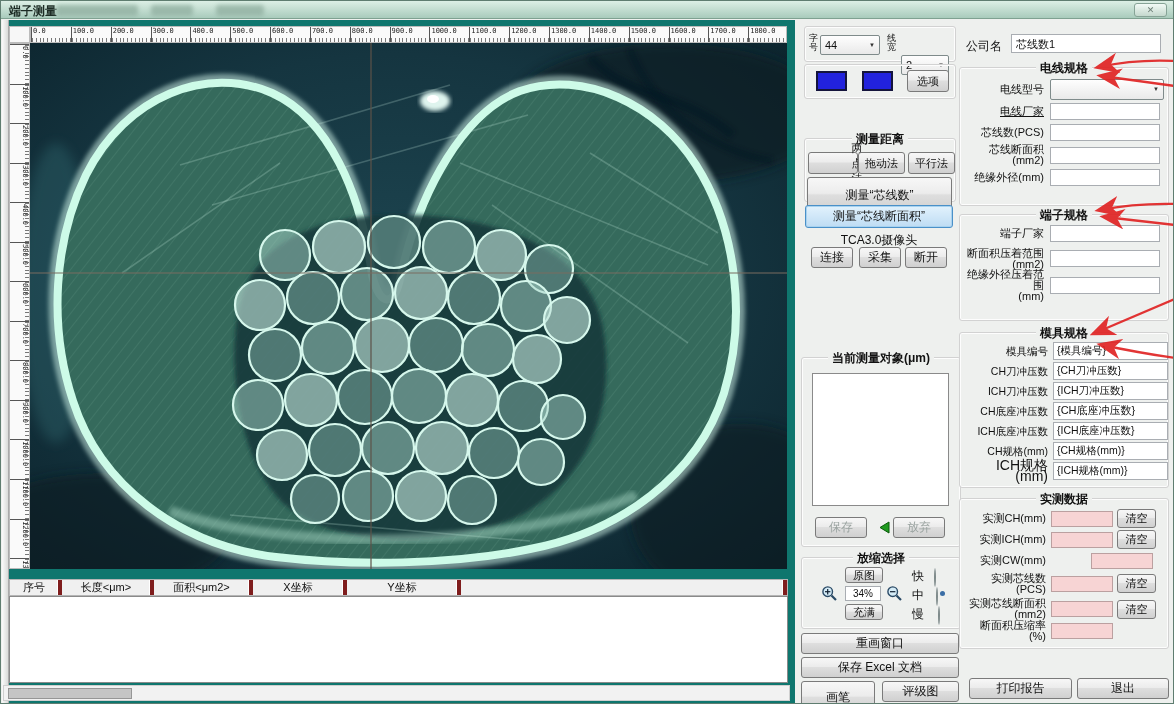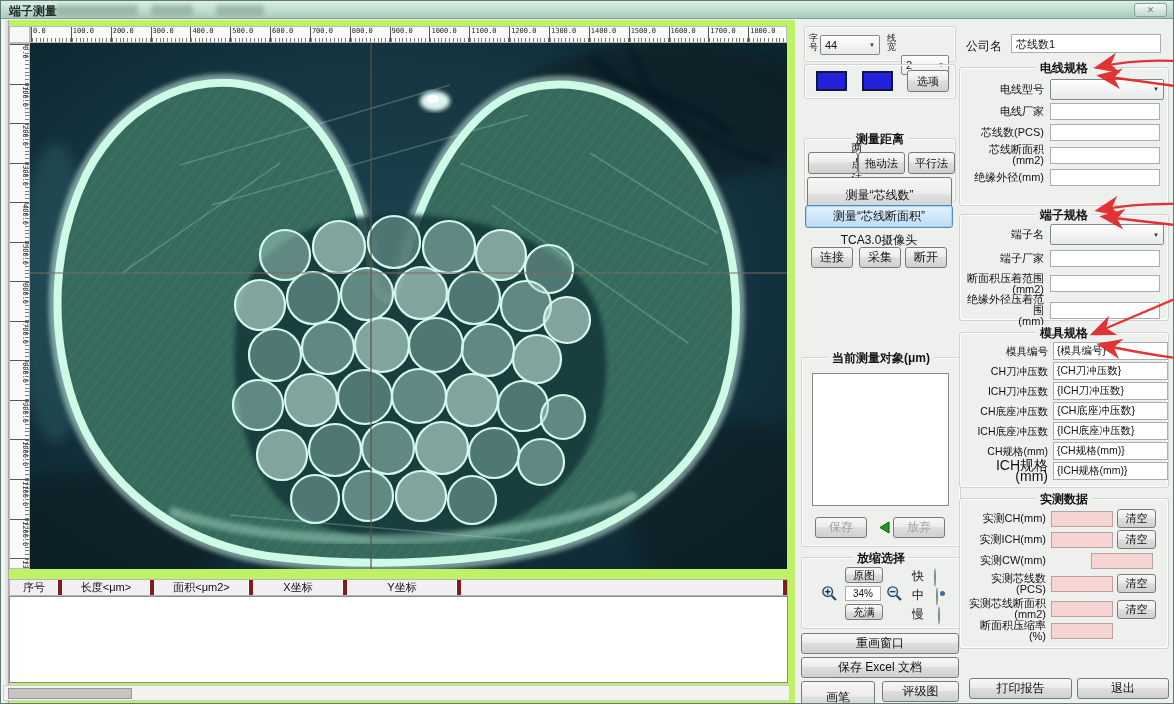--- a/index.html
+++ b/index.html
@@ -7,21 +7,21 @@
        font-family:"Liberation Sans",sans-serif;color:#111;border:1px solid #5f7d70;box-sizing:border-box;}
   .abs{position:absolute;box-sizing:border-box;}
   
   #titlebar{left:0;top:0;width:1174px;height:18px;background:linear-gradient(#dcefe5,#a9cbbc);
             border-bottom:1px solid #7fa191;}
   #title-text{left:8px;top:2px;font-size:12px;font-weight:bold;color:#1c2b24;}
   .redacted{top:4px;height:11px;background:#8fae9f;border-radius:3px;filter:blur(2px);opacity:.75;}
   #close-btn{left:1133px;top:2px;width:33px;height:14px;border:1px solid #86a396;border-radius:3px;
              background:linear-gradient(#f2faf6,#c4d8cd);color:#6c7f76;font-size:9px;text-align:center;line-height:13px;}
   
-  #workspace{left:1px;top:19px;width:793px;height:685px;background:#bef264;}
+  #workspace{left:1px;top:19px;width:793px;height:685px;background:#0f766e;}
   #left-strip{left:0;top:0;width:7px;height:685px;background:linear-gradient(90deg,#fafafa,#d9dbd9);border-right:1px solid #aaa;}
   #corner{left:7px;top:6px;width:21px;height:17px;background:#f7f7f7;border:1px solid #bbb;}
   #h-ruler{left:28px;top:6px;width:757px;height:17px;background:#fafafa;border:1px solid #bbb;display:flex;overflow:hidden;}
   .hcell{flex:0 0 37.85px;font-family:"DejaVu Sans Mono",monospace;font-size:7px;color:#222;
          border-left:1px solid #555;padding-left:1px;white-space:nowrap;overflow:hidden;position:relative;}
   .hcell::after{content:"";position:absolute;left:0;bottom:0;width:100%;height:4px;
          background:repeating-linear-gradient(to right,#777 0,#777 1px,transparent 1px,transparent 3.8px);}
   #v-ruler{left:7px;top:23px;width:21px;height:526px;background:#fafafa;border:1px solid #bbb;
            display:flex;flex-direction:column;overflow:hidden;}
   .vcell{flex:0 0 37.55px;writing-mode:vertical-rl;font-family:"DejaVu Sans Mono",monospace;font-size:7px;color:#222;
@@ -301,21 +301,21 @@
   <div class="abs group" style="left:958px;top:66px;width:210px;height:139px;">
     <span class="gtitle">电线规格</span>
     <div class="abs" id="wire-rows" style="left:4px;top:9px;width:202px;">
         <div class="row" style="height: 24px;">
           <span class="rlabel" style="flex: 0 0 80px; padding-right: 6px;">电线型号</span>
           <div class="combo" style="flex: 0 0 112px; height: 19px;">
             <span class="cval"></span>
             <span class="carrow">▼</span>
           </div>
         </div>
-        <div class="row" style="height: 21px;">
+        <div class="row" style="height: 21px; text-decoration: underline;">
           <span class="rlabel" style="flex: 0 0 80px; padding-right: 6px;">电线厂家</span>
           <div class="wfield" style="flex: 0 0 108px; height: 15px;"></div>
         </div>
         <div class="row" style="height: 21px;">
           <span class="rlabel" style="flex: 0 0 80px; padding-right: 6px;">芯线数(PCS)</span>
           <div class="wfield" style="flex: 0 0 108px; height: 15px;"></div>
         </div>
         <div class="row" style="height: 24px;">
           <span class="rlabel" style="flex: 0 0 80px; padding-right: 6px;">芯线断面积
 (mm2)</span>
@@ -324,27 +324,20 @@
         <div class="row" style="height: 20px;">
           <span class="rlabel" style="flex: 0 0 80px; padding-right: 6px; text-align: right;">绝缘外径(mm)</span>
           <div class="wfield" style="flex: 0 0 108px; height: 15px;"></div>
         </div>
       </div>
   </div>
 
   <div class="abs group" style="left:958px;top:213px;width:210px;height:107px;">
     <span class="gtitle">端子规格</span>
     <div class="abs" id="term-rows" style="left:4px;top:7px;width:202px;">
-        <div class="row" style="height: 25px;">
-          <span class="rlabel" style="flex: 0 0 80px; padding-right: 6px;">端子名</span>
-          <div class="combo" style="flex: 0 0 112px; height: 19px;">
-            <span class="cval"></span>
-            <span class="carrow">▼</span>
-          </div>
-        </div>
         <div class="row" style="height: 23px;">
           <span class="rlabel" style="flex: 0 0 80px; padding-right: 6px;">端子厂家</span>
           <div class="wfield" style="flex: 0 0 108px; height: 15px;"></div>
         </div>
         <div class="row" style="height: 27px;">
           <span class="rlabel" style="flex: 0 0 80px; padding-right: 6px;">断面积压着范围
 (mm2)</span>
           <div class="wfield" style="flex: 0 0 108px; height: 15px;"></div>
         </div>
         <div class="row" style="height: 26px;">

